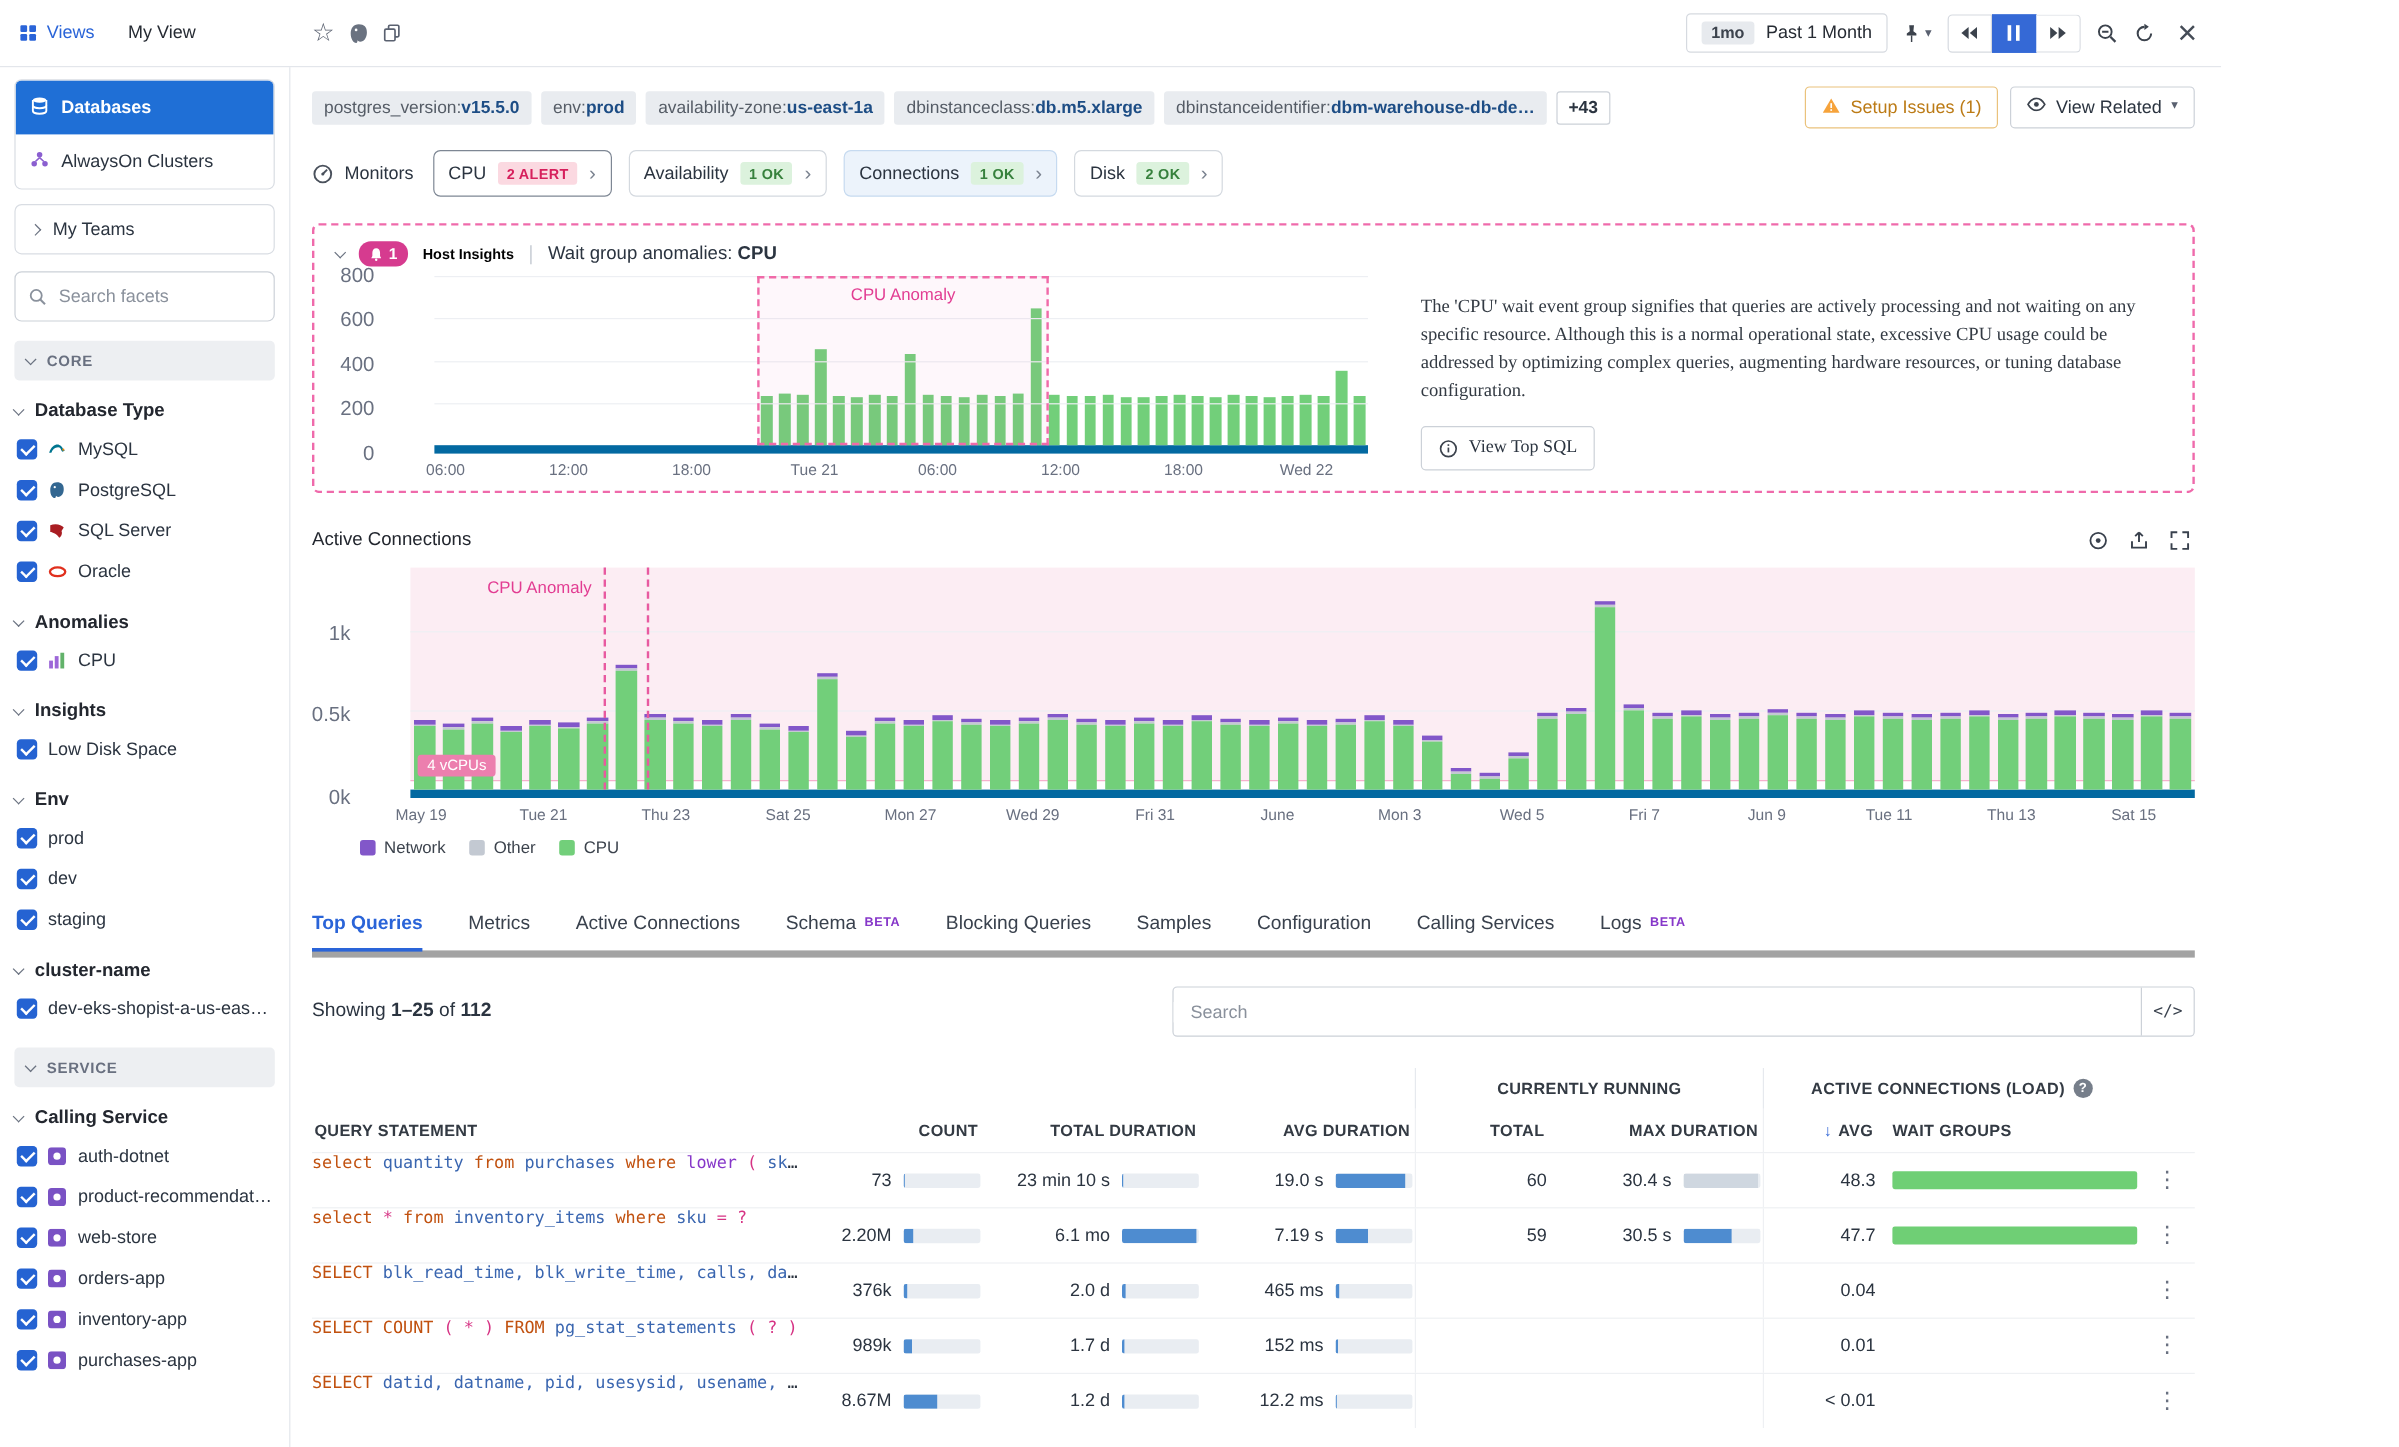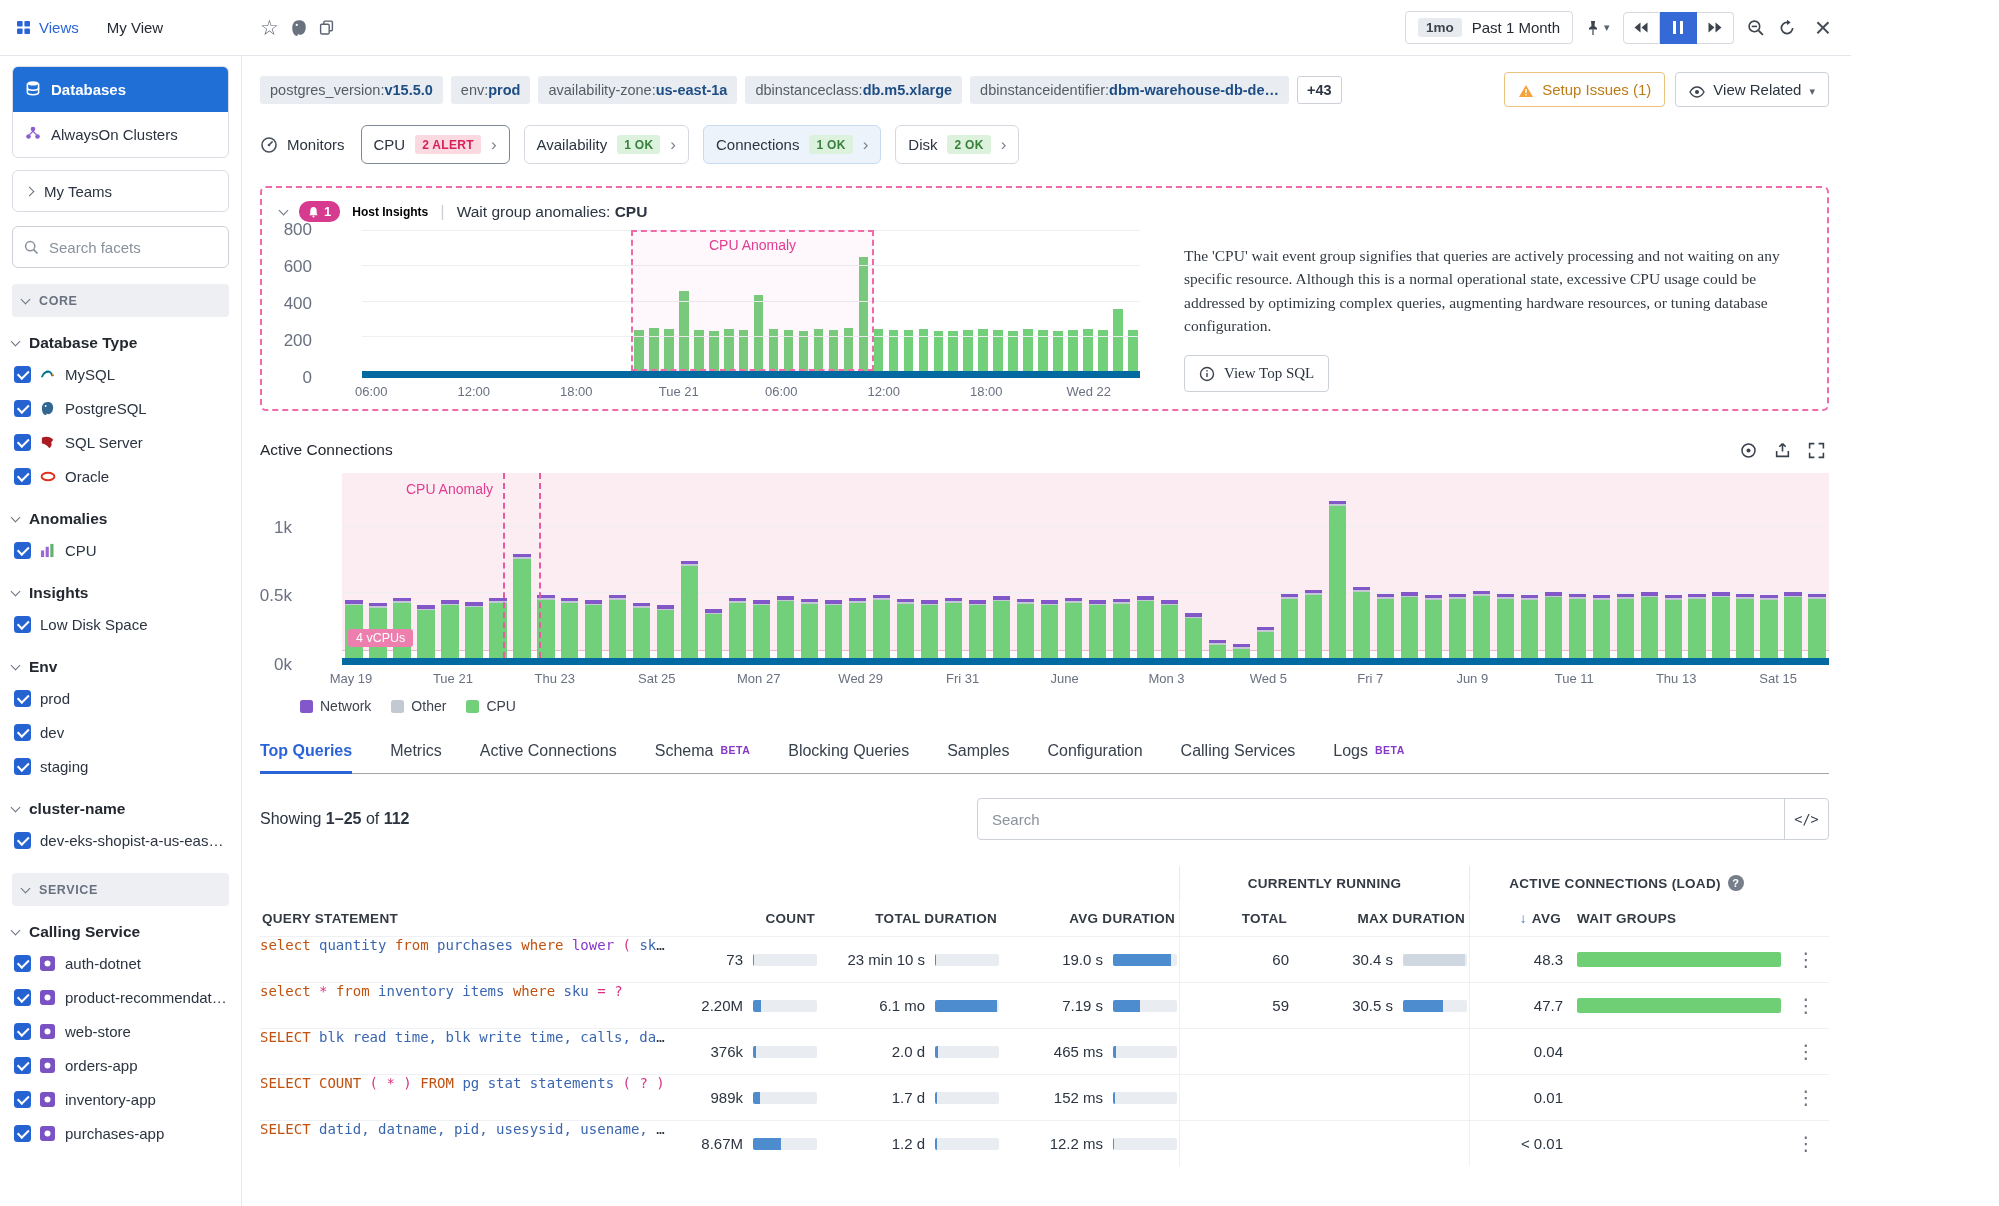--- a/index.html
+++ b/index.html
@@ -57,21 +57,21 @@
   .ficon svg{display:block;}
 
   
   .tags-row{margin-top:16px;display:flex;align-items:center;}
   .tag-list{display:flex;gap:8px;align-items:center;min-width:0;}
   .tag{background:#e9ecf0;border-radius:3px;padding:6px 10px;font-size:14.5px;white-space:nowrap;cursor:pointer;}
   .tag .k{color:#555c66;}
   .tag .v{color:#1d4d85;font-weight:700;}
   .tag.more{background:#fff;border:1px solid #ccd1d8;font-weight:600;color:#2b3440;padding:5px 9px;}
   .tags-actions{margin-left:auto;display:flex;gap:10px;align-items:center;}
-  .btn{display:inline-flex;align-items:flex-end;gap:8px;border:1px solid #ccd1d8;background:#fff;border-radius:4px;padding:8px 13px;font-size:15px;color:#2b3440;cursor:pointer;}
+  .btn{display:inline-flex;align-items:flex-start;gap:8px;border:1px solid #ccd1d8;background:#fff;border-radius:4px;padding:8px 13px;font-size:15px;color:#2b3440;cursor:pointer;}
   .btn.warn{border-color:#eac27c;color:#bc7b16;}
 
   
   .monitors-row{margin-top:18px;display:flex;align-items:center;gap:16px;}
   .mon-label{display:flex;align-items:center;gap:9px;font-size:15px;color:#2b3440;}
   .mpills{display:flex;gap:14px;align-items:center;}
   .mpill{display:flex;align-items:center;gap:10px;border:1px solid #d4d9df;border-radius:6px;padding:9px 12px;background:#fff;font-size:15px;cursor:pointer;}
   .mpill.focus{border-color:#7e8794;}
   .mpill.blue{background:#ecf3fb;border-color:#c6daf0;}
   .badge{font-size:12px;font-weight:700;border-radius:3px;padding:2.5px 7px;letter-spacing:.3px;}
@@ -118,21 +118,21 @@
   .vcpu{position:absolute;left:6px;bottom:calc(4% + 4px);background:#ec7fae;color:#fff;font-size:12.5px;padding:2px 8px;border-radius:3px;z-index:5;}
   .ac-window{position:absolute;top:0;bottom:0;border-left:2px dashed #e85aa0;border-right:2px dashed #e85aa0;z-index:4;}
   .ac-albl{position:absolute;top:8px;color:#e23c92;font-size:14px;z-index:5;white-space:nowrap;}
   .col{width:72%;height:100%;display:flex;flex-direction:column;justify-content:flex-end;}
   .seg{width:100%;}
   .legend{display:flex;gap:20px;margin-top:12px;padding-left:40px;}
   .litem{display:flex;align-items:center;gap:7px;font-size:14px;color:#3c434d;cursor:pointer;}
   .lsw{width:13px;height:13px;border-radius:2.5px;}
 
   
-  .tabs{margin-top:28px;display:flex;gap:38px;border-bottom:1px solid #a3a3a3;}
+  .tabs{margin-top:47px;display:flex;gap:38px;border-bottom:6px solid #a3a3a3;}
   .tab{padding-bottom:13px;font-size:16px;color:#39414d;display:flex;gap:7px;align-items:flex-start;position:relative;cursor:pointer;white-space:nowrap;}
   .tab.active{color:#2a64d8;font-weight:600;}
   .tab.active::after{content:"";position:absolute;left:0;right:0;bottom:-1px;height:3px;background:#2a64d8;}
   .beta{font-size:10.5px;font-weight:700;color:#8637c9;letter-spacing:.5px;margin-top:2px;}
 
   
   .list-controls{margin-top:24px;display:flex;align-items:center;}
   .showing{font-size:16px;color:#2b3440;}
   .showing b{font-weight:700;}
   .searchbox{margin-left:auto;display:flex;align-items:center;border:1px solid #ccd1d8;border-radius:4px;height:42px;width:852px;background:#fff;}

